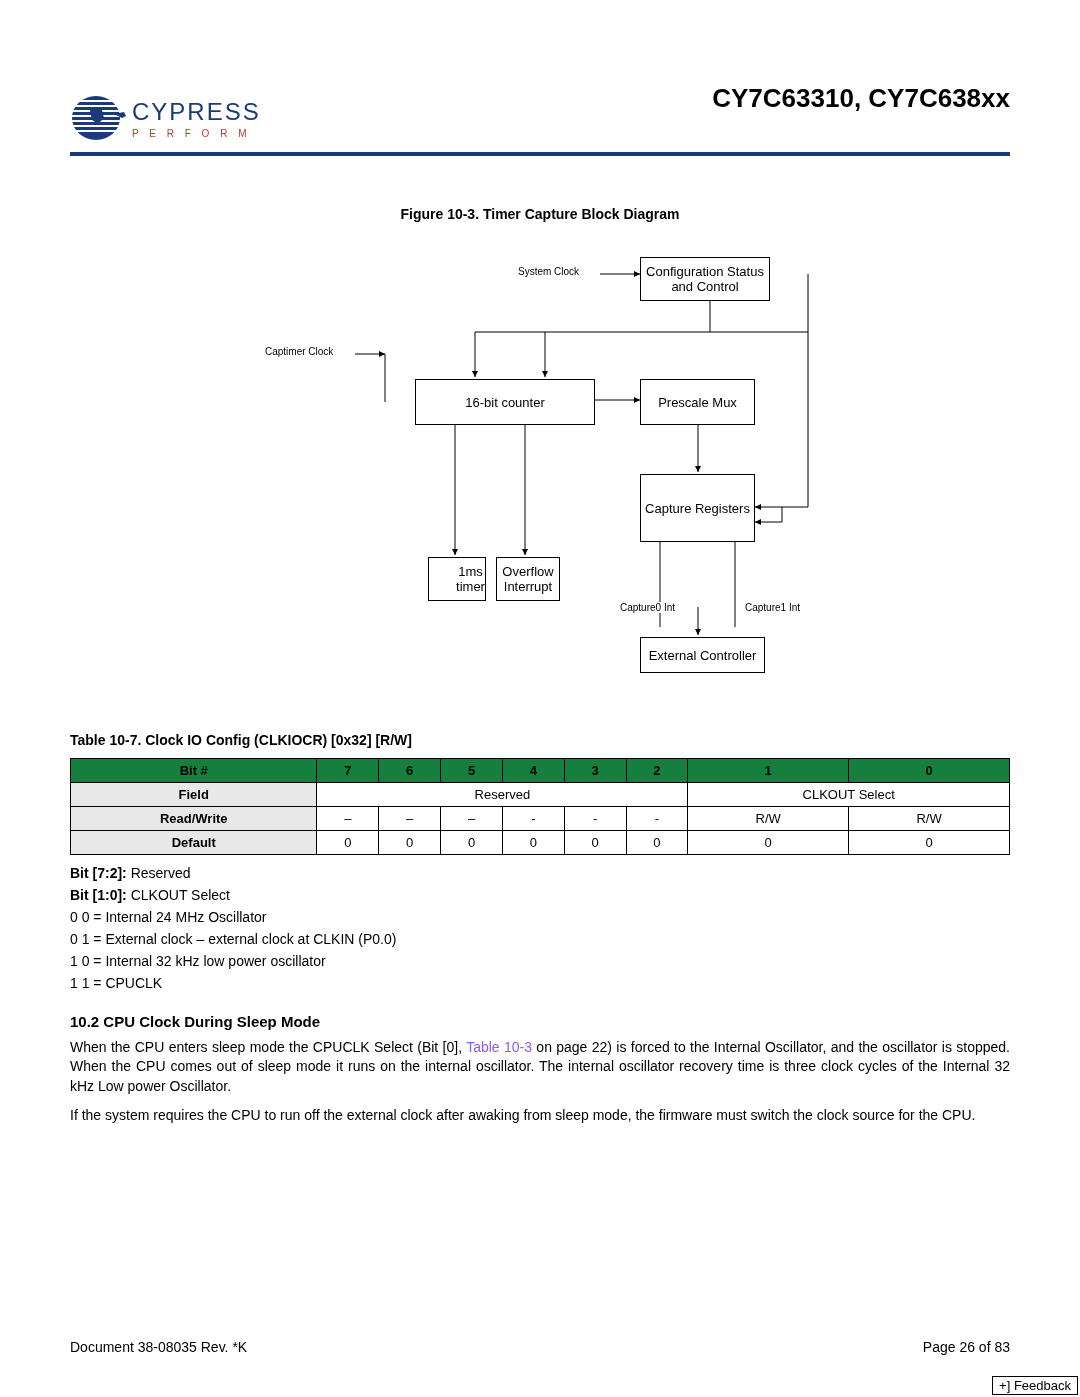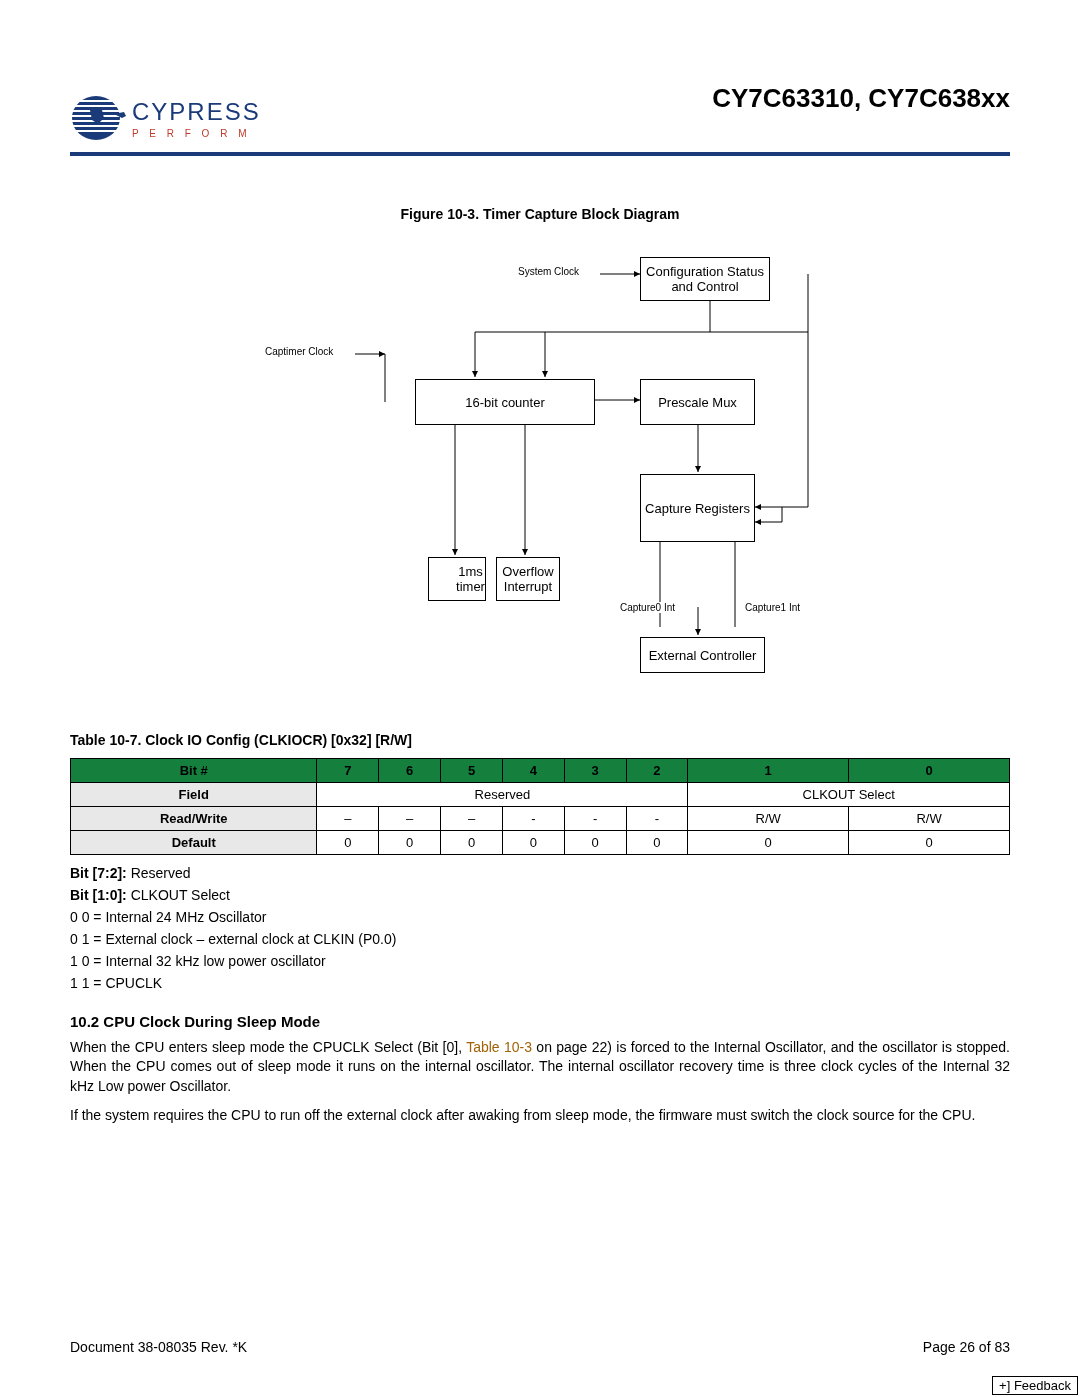--- a/index.html
+++ b/index.html
@@ -127,21 +127,21 @@
     font-weight: bold;
     font-size: 15px;
     margin: 22px 0 8px 0;
   }
   .para {
     text-align: justify;
     font-size: 14px;
     line-height: 1.38;
     margin-bottom: 10px;
   }
-  .link { color: #a16207; }
+  .link { color: #8b5cf6; }
 
   .footer {
     position: absolute;
     bottom: 42px;
     left: 70px;
     right: 70px;
     display: flex;
     justify-content: space-between;
     font-size: 14px;
   }

